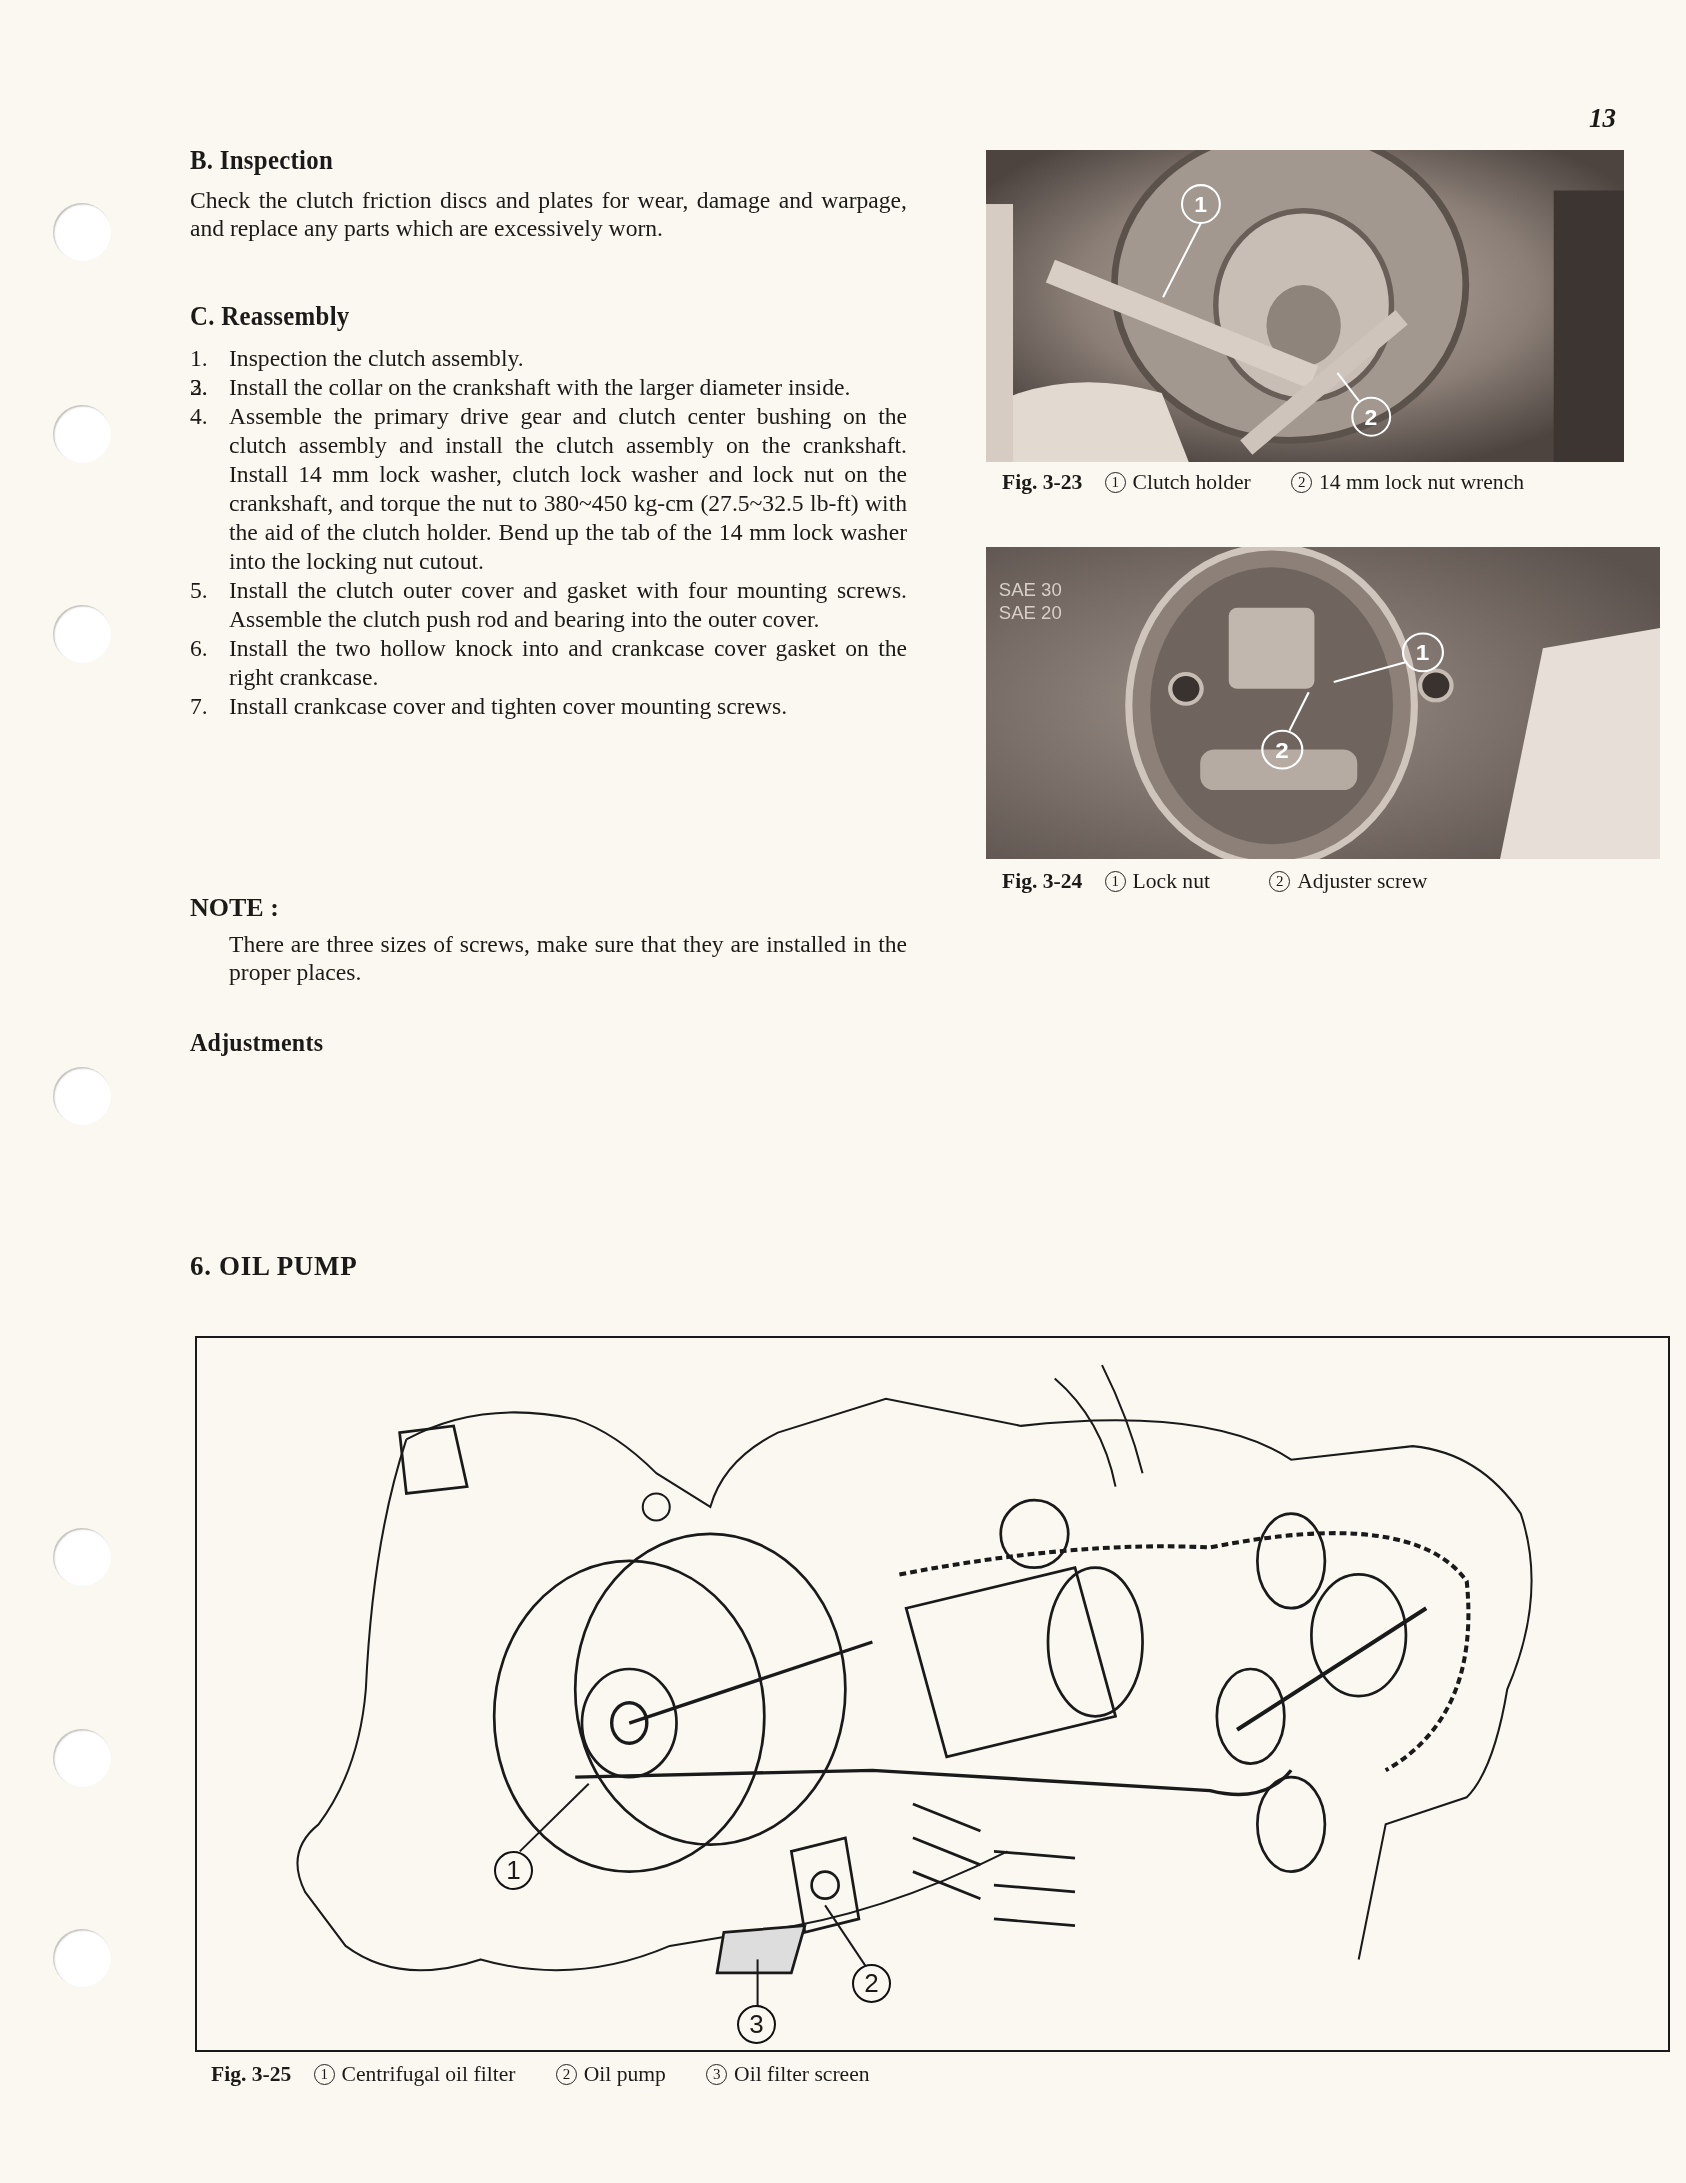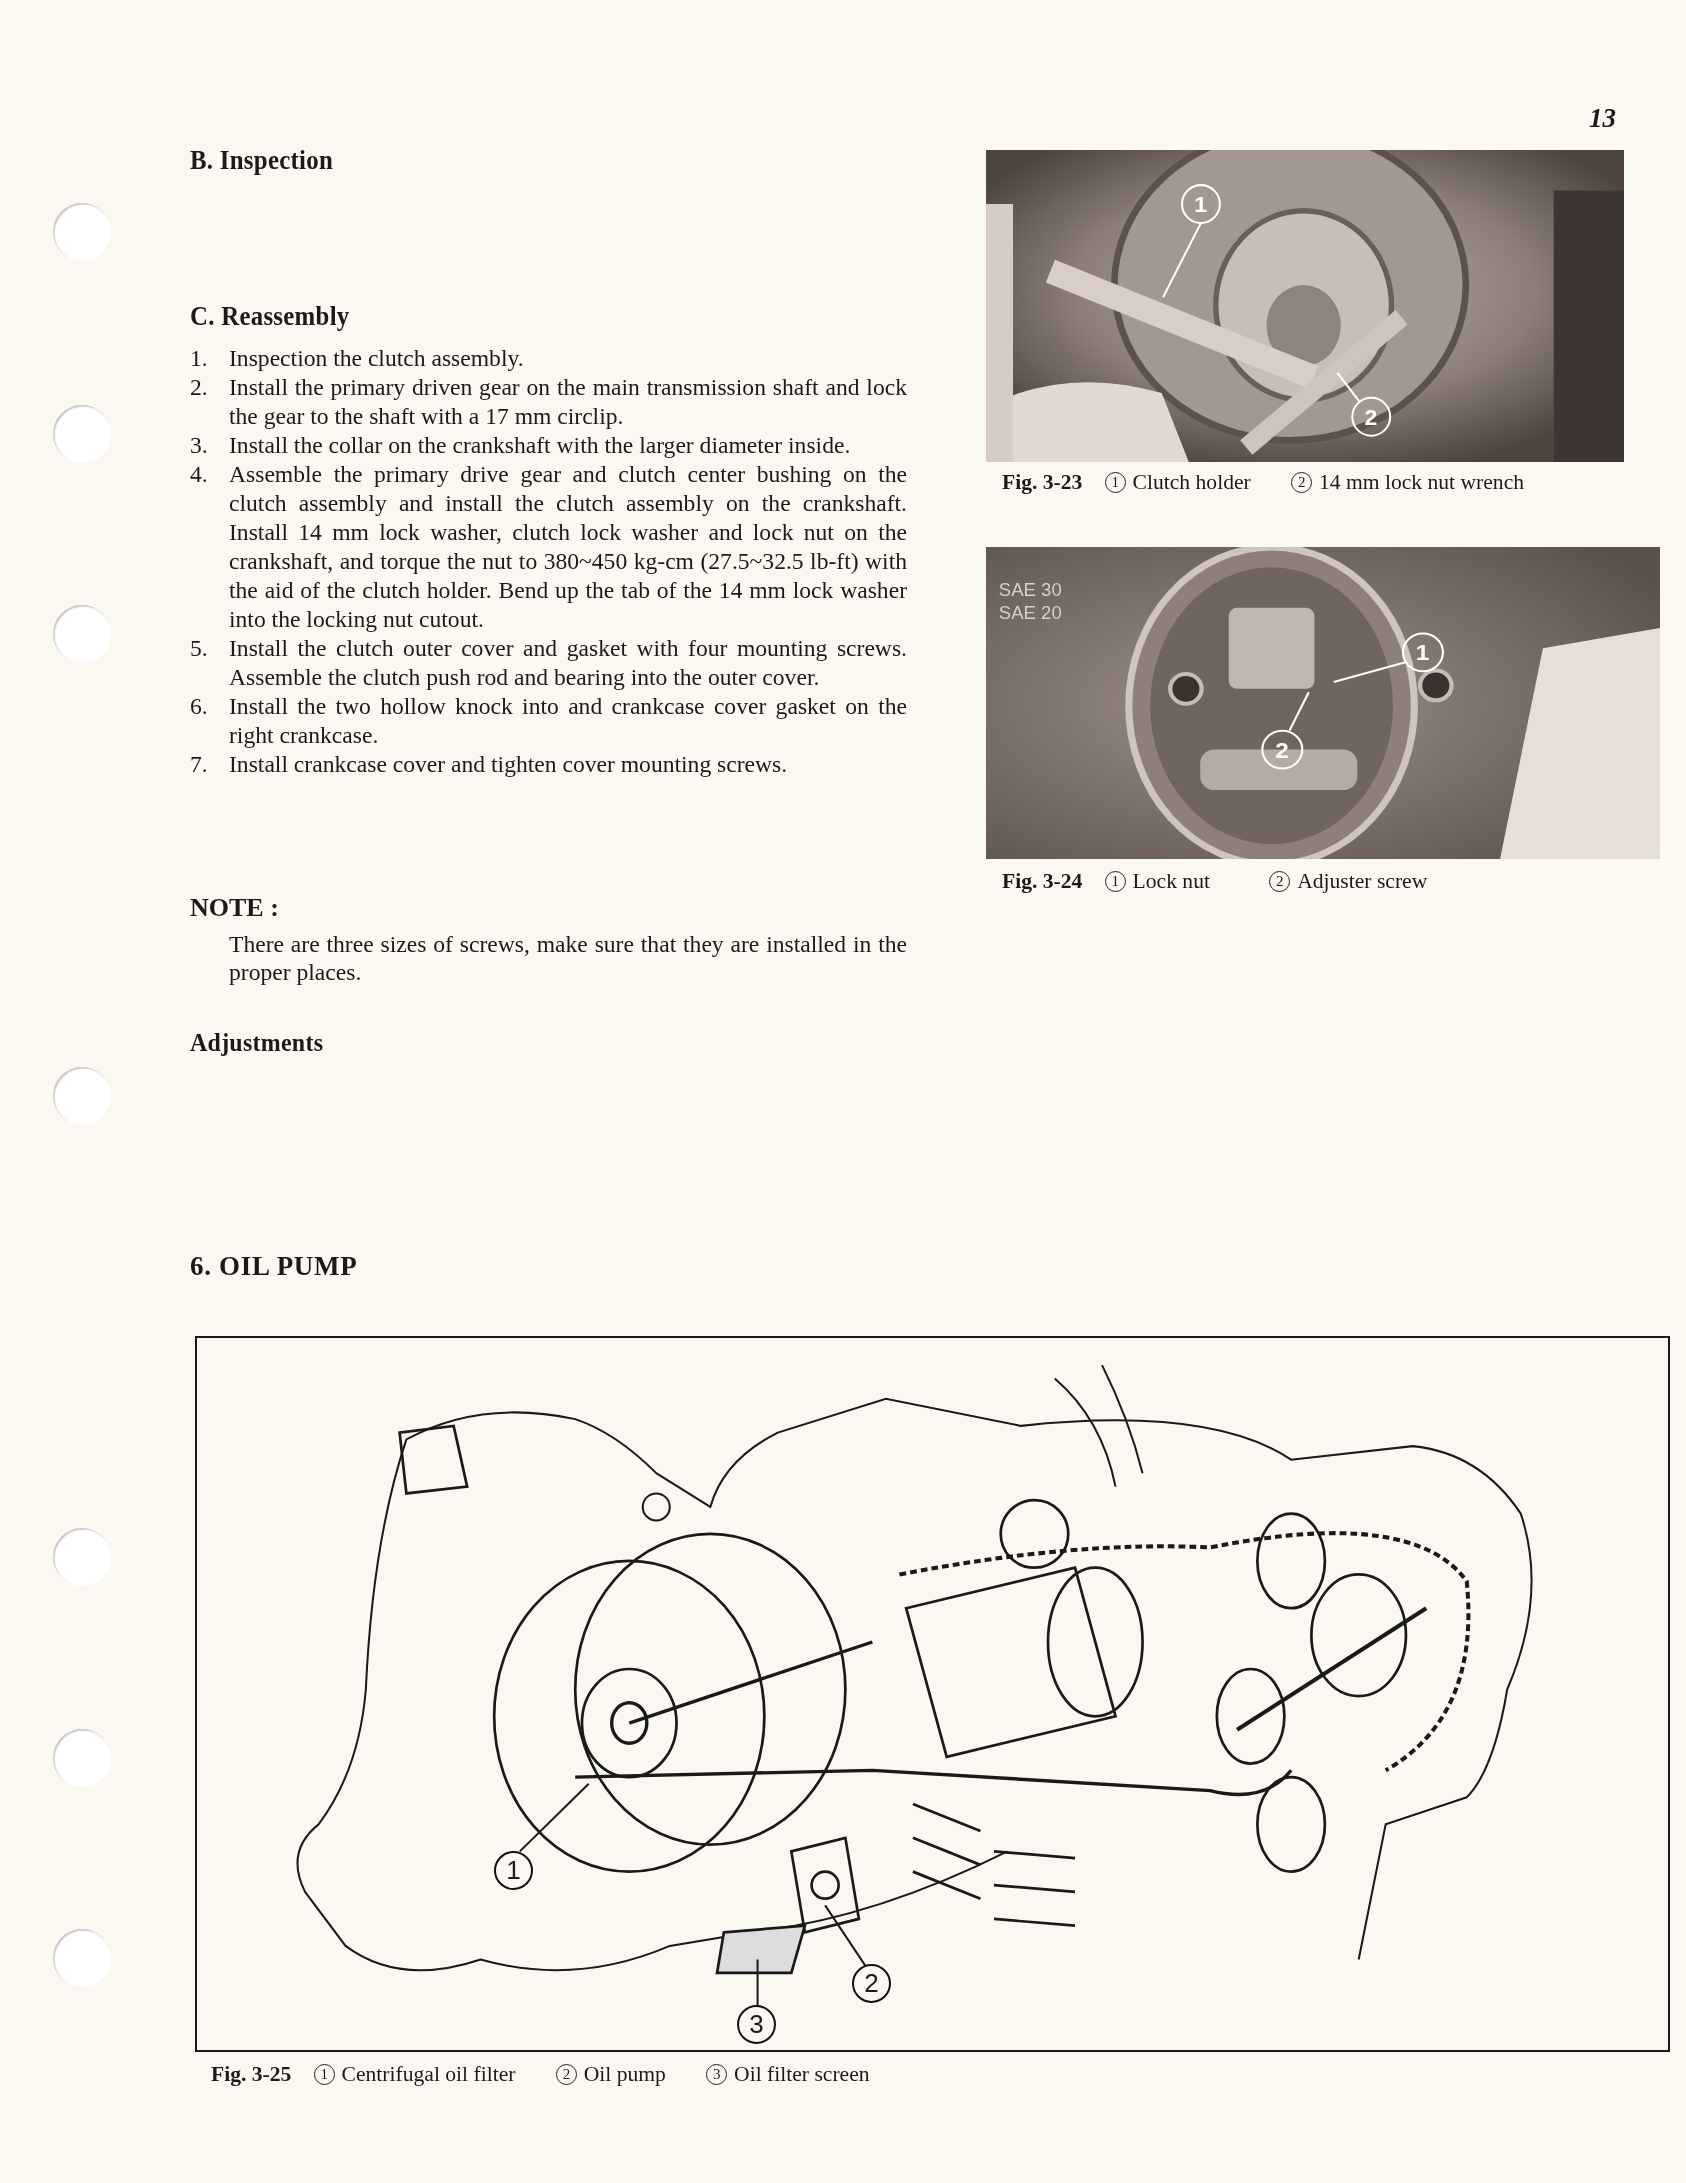--- a/index.html
+++ b/index.html
@@ -42,27 +42,28 @@
 <div class="hole" style="top:605px;"></div>
 <div class="hole" style="top:1067px;"></div>
 <div class="hole" style="top:1528px;"></div>
 <div class="hole" style="top:1729px;"></div>
 <div class="hole" style="top:1929px;"></div>
 
 <div class="page-num">13</div>
 
 <div class="col" style="top:145px;">
   <h2 class="sub">B.  Inspection</h2>
+  <p class="body" style="margin-top:9.5px;">Check the clutch friction discs and plates for wear, damage and warpage, and replace any parts which are excessively worn.</p>
 </div>
 
 <div class="col" style="top:301px;">
   <h2 class="sub">C.  Reassembly</h2>
   <ol class="steps" style="margin-top:12px;">
     <li><span class="n">1.</span><span>Inspection the clutch assembly.</span></li>
-    <li><span class="n">2.</span><span>Install the primary driven gear on the main transmission shaft and lock the gear to the shaft with a 17 mm circlip.</span></li>
+    <li><span class="n">2.</span></li>
     <li><span class="n">3.</span><span>Install the collar on the crankshaft with the larger diameter inside.</span></li>
     <li><span class="n">4.</span><span>Assemble the primary drive gear and clutch center bushing on the clutch assembly and install the clutch assembly on the crankshaft.  Install 14 mm lock washer, clutch lock washer and lock nut on the crankshaft, and torque the nut to 380~450 kg-cm (27.5~32.5 lb-ft) with the aid of the clutch holder.  Bend up the tab of the 14 mm lock washer into the locking nut cutout.</span></li>
     <li><span class="n">5.</span><span>Install the clutch outer cover and gasket with four mounting screws.  Assemble the clutch push rod and bearing into the outer cover.</span></li>
     <li><span class="n">6.</span><span>Install the two hollow knock into and crankcase cover gasket on the right crankcase.</span></li>
     <li><span class="n">7.</span><span>Install crankcase cover and tighten cover mounting screws.</span></li>
   </ol>
 </div>
 
 <div class="col" style="top:893px;">
   <div class="note-h">NOTE :</div>

